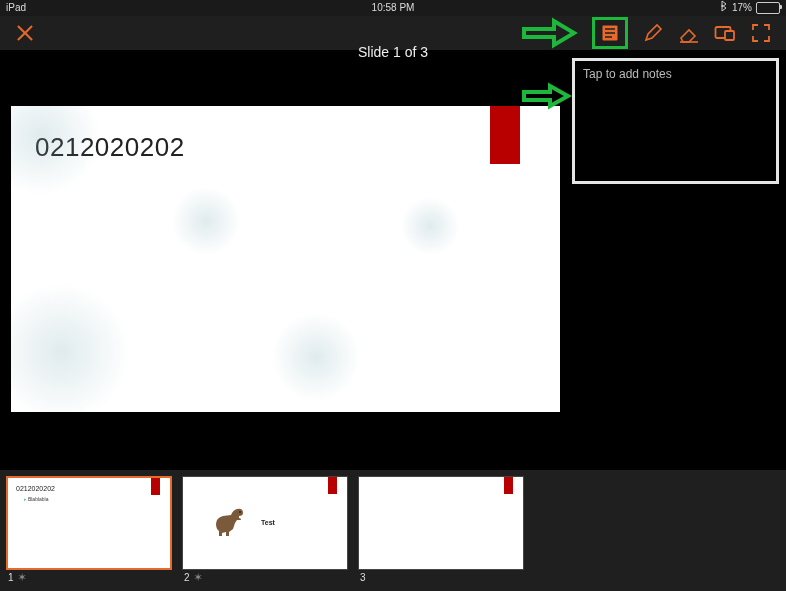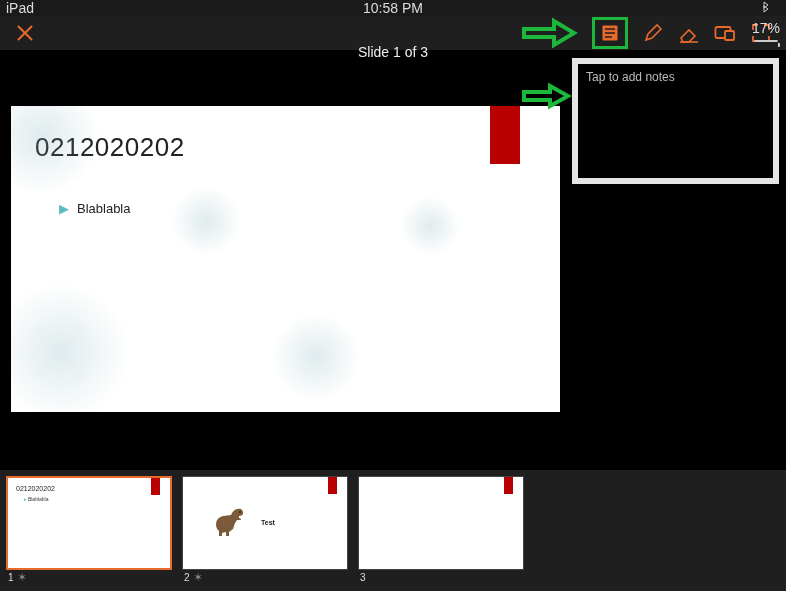--- a/index.html
+++ b/index.html
@@ -11,34 +11,34 @@
     font-family: -apple-system, "Helvetica Neue", Arial, sans-serif;
     overflow: hidden;
     color: #fff;
   }
   
   .status-bar {
     position: absolute;
     top: 0; left: 0; right: 0;
     height: 16px;
     background: #1a1a1a;
-    font-size: 14px;
+    font-size: 10px;
     line-height: 16px;
     color: #ddd;
     display: flex;
     justify-content: space-between;
     padding: 0 6px;
     z-index: 10;
   }
   .status-center {
     position: absolute;
     left: 50%;
     transform: translateX(-50%);
   }
-  .status-right { display:flex; align-items:center; gap:4px;flex-direction:column; }
+  .status-right { display:flex; align-items:center; gap:4px; }
   .battery-icon {
     width: 22px; height: 10px;
     border: 1px solid #ccc;
     border-radius: 2px;
     position: relative;
   }
   .battery-icon::after {
     content:"";
     position:absolute;
     right:-3px; top:2px;
@@ -143,21 +143,21 @@
     position:absolute;
     border-radius:50%;
     background:radial-gradient(circle, rgba(130,175,185,0.25) 0%, rgba(255,255,255,0) 70%);
   }
 
   
   .notes-panel {
     position:absolute;
     left:572px; top:58px;
     width:207px; height:126px;
-    border:6px solid #e5e5e5;
+    border:3px solid #e5e5e5;
     color:#bbb;
     font-size:12px;
     padding:6px 8px;
     box-sizing:border-box;
     background:#000;
   }
 
   
   .arrow {
     position:absolute;
@@ -306,23 +306,20 @@
 </div>
 
 <div class="slide-main">
   <span class="blur" style="left:-30px; top:-30px; width:120px; height:120px;"></span>
   <span class="blur" style="left:160px; top:80px; width:70px; height:70px;"></span>
   <span class="blur" style="left:-20px; bottom:-10px; width:140px; height:140px;"></span>
   <span class="blur" style="left:260px; bottom:10px; width:90px; height:90px;"></span>
   <span class="blur" style="right:100px; top:90px; width:60px; height:60px;"></span>
   <div class="accent"></div>
   <h1>0212020202</h1>
-  <div class="bullets">
-    <span class="tri">▶</span><span>Blablabla</span>
-  </div>
 </div>
 
 <div class="thumbs">
 
   <div class="thumb selected" style="left:6px;">
     <div class="accent-sm"></div>
     <h2>0212020202</h2>
     <div class="mini-bullets"><span style="color:#5bbdc0">▸ </span><span>Blablabla</span></div>
   </div>
   <div class="thumb-label" style="left:8px;">

